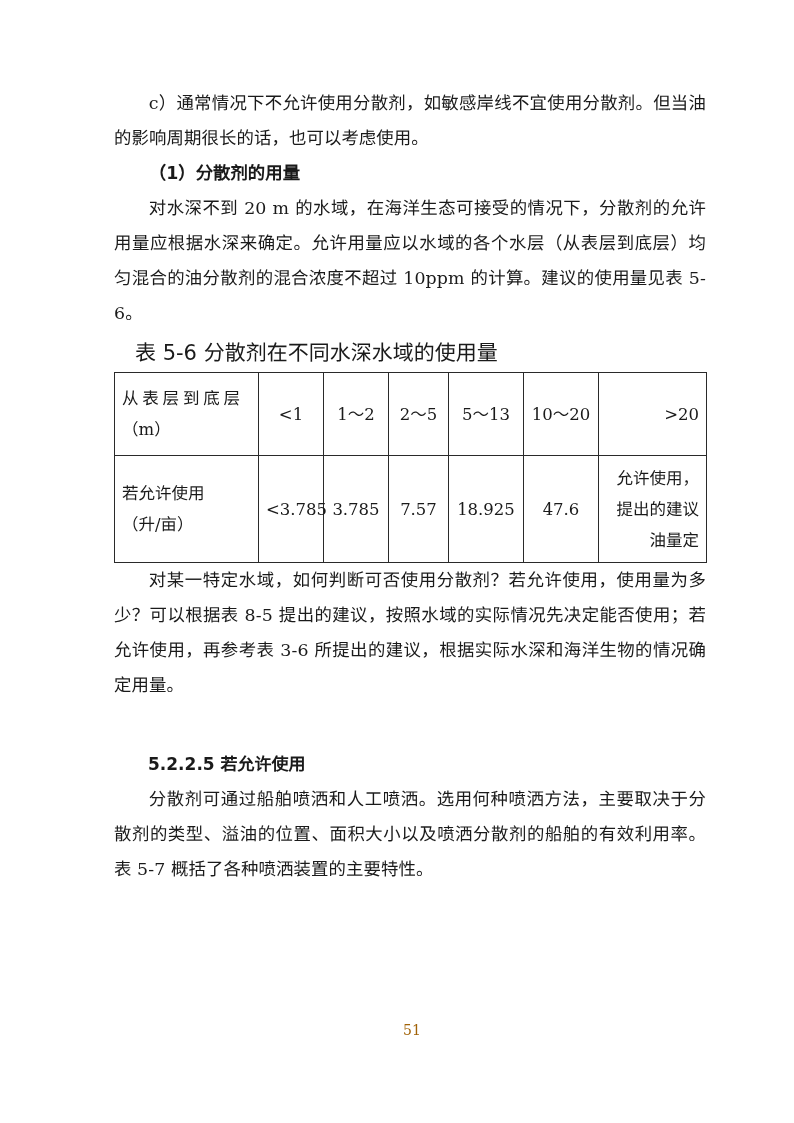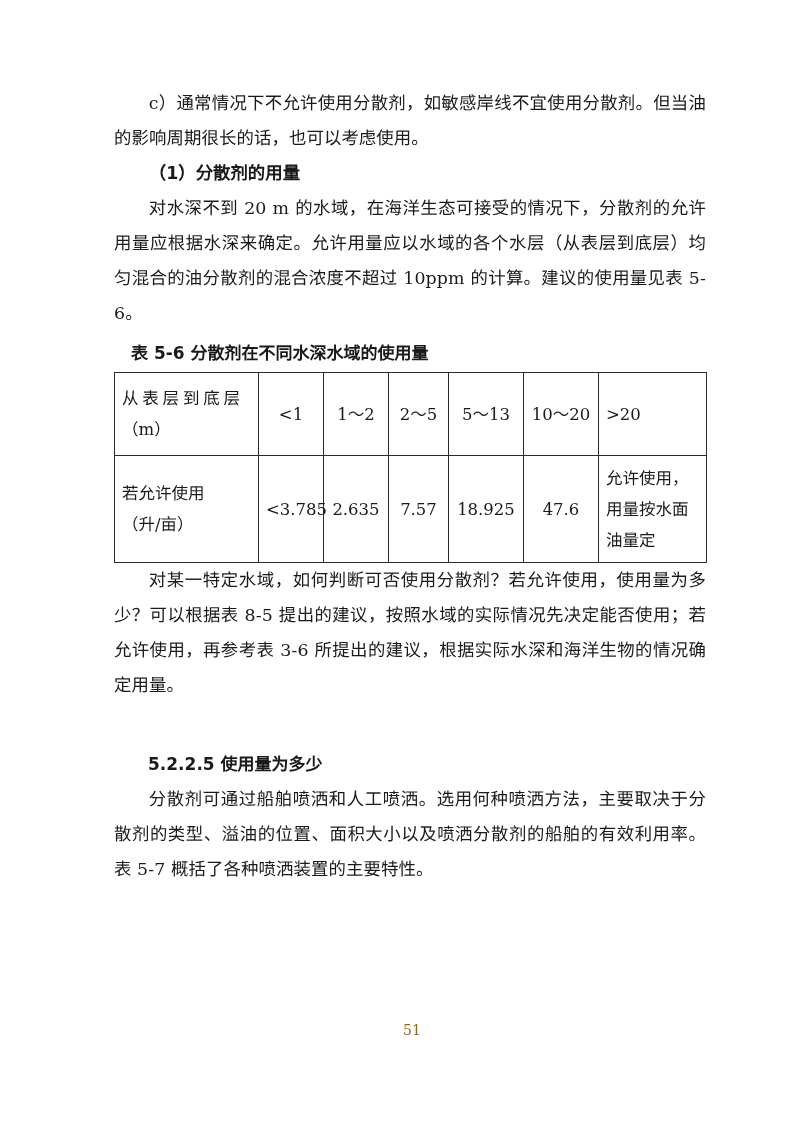--- a/index.html
+++ b/index.html
@@ -58,23 +58,23 @@
     margin: 0;
     font-size: 17px;
     line-height: 35px;
     font-weight: bold;
     text-indent: 2em;
     font-family: "DejaVu Sans", "Liberation Sans", sans-serif;
   }
 
   .table-caption {
     margin: 0;
-    font-size: 17px;
+    font-size: 21px;
     line-height: 33px;
-    font-weight: bold;
+    font-weight: normal;
     text-indent: 1em;
     font-family: "DejaVu Sans", "Liberation Sans", sans-serif;
   }
 
   .gap-small { height: 6px; }
   .gap-large { height: 44px; }
 
   
   table.data-table {
     border-collapse: collapse;
@@ -101,21 +101,21 @@
     width: 118px;
   }
   td.row-label .label-unit {
     display: block;
     text-align: left;
   }
   td.val {
     text-align: center;
   }
   td.val-left {
-    text-align: left;
+    text-align: right;
     line-height: 31px;
   }
   .cell-multiline span { display: block; }
 
   .col-label { width: 144px; }
   .col-a { width: 65px; }
   .col-b { width: 65px; }
   .col-c { width: 60px; }
   .col-d { width: 75px; }
   .col-e { width: 75px; }
@@ -175,38 +175,38 @@
           <td class="val">5～13</td>
           <td class="val">10～20</td>
           <td class="val-left">&gt;20</td>
         </tr>
         <tr class="data-row">
           <td class="row-label">
             <span class="label-unit">若允许使用</span>
             <span class="label-unit">（升/亩）</span>
           </td>
           <td class="val">&lt;3.785</td>
-          <td class="val">2.635</td>
+          <td class="val">3.785</td>
           <td class="val">7.57</td>
           <td class="val">18.925</td>
           <td class="val">47.6</td>
           <td class="val-left cell-multiline">
             <span>允许使用，</span>
-            <span>用量按水面</span>
+            <span>提出的建议</span>
             <span>油量定</span>
           </td>
         </tr>
       </tbody>
     </table>
 
     <p class="body-text">对某一特定水域，如何判断可否使用分散剂？若允许使用，使用量为多少？可以根据表 8-5 提出的建议，按照水域的实际情况先决定能否使用；若允许使用，再参考表 3-6 所提出的建议，根据实际水深和海洋生物的情况确定用量。</p>
 
     <div class="gap-large"></div>
 
-    <h2 class="section-heading">5.2.2.5 使用量为多少</h2>
+    <h2 class="section-heading">5.2.2.5 若允许使用</h2>
 
     <p class="body-text">分散剂可通过船舶喷洒和人工喷洒。选用何种喷洒方法，主要取决于分散剂的类型、溢油的位置、面积大小以及喷洒分散剂的船舶的有效利用率。表 5-7 概括了各种喷洒装置的主要特性。</p>
 
   </div>
 
   <div class="page-number">51</div>
 
 </div>
 
 </body></html>

